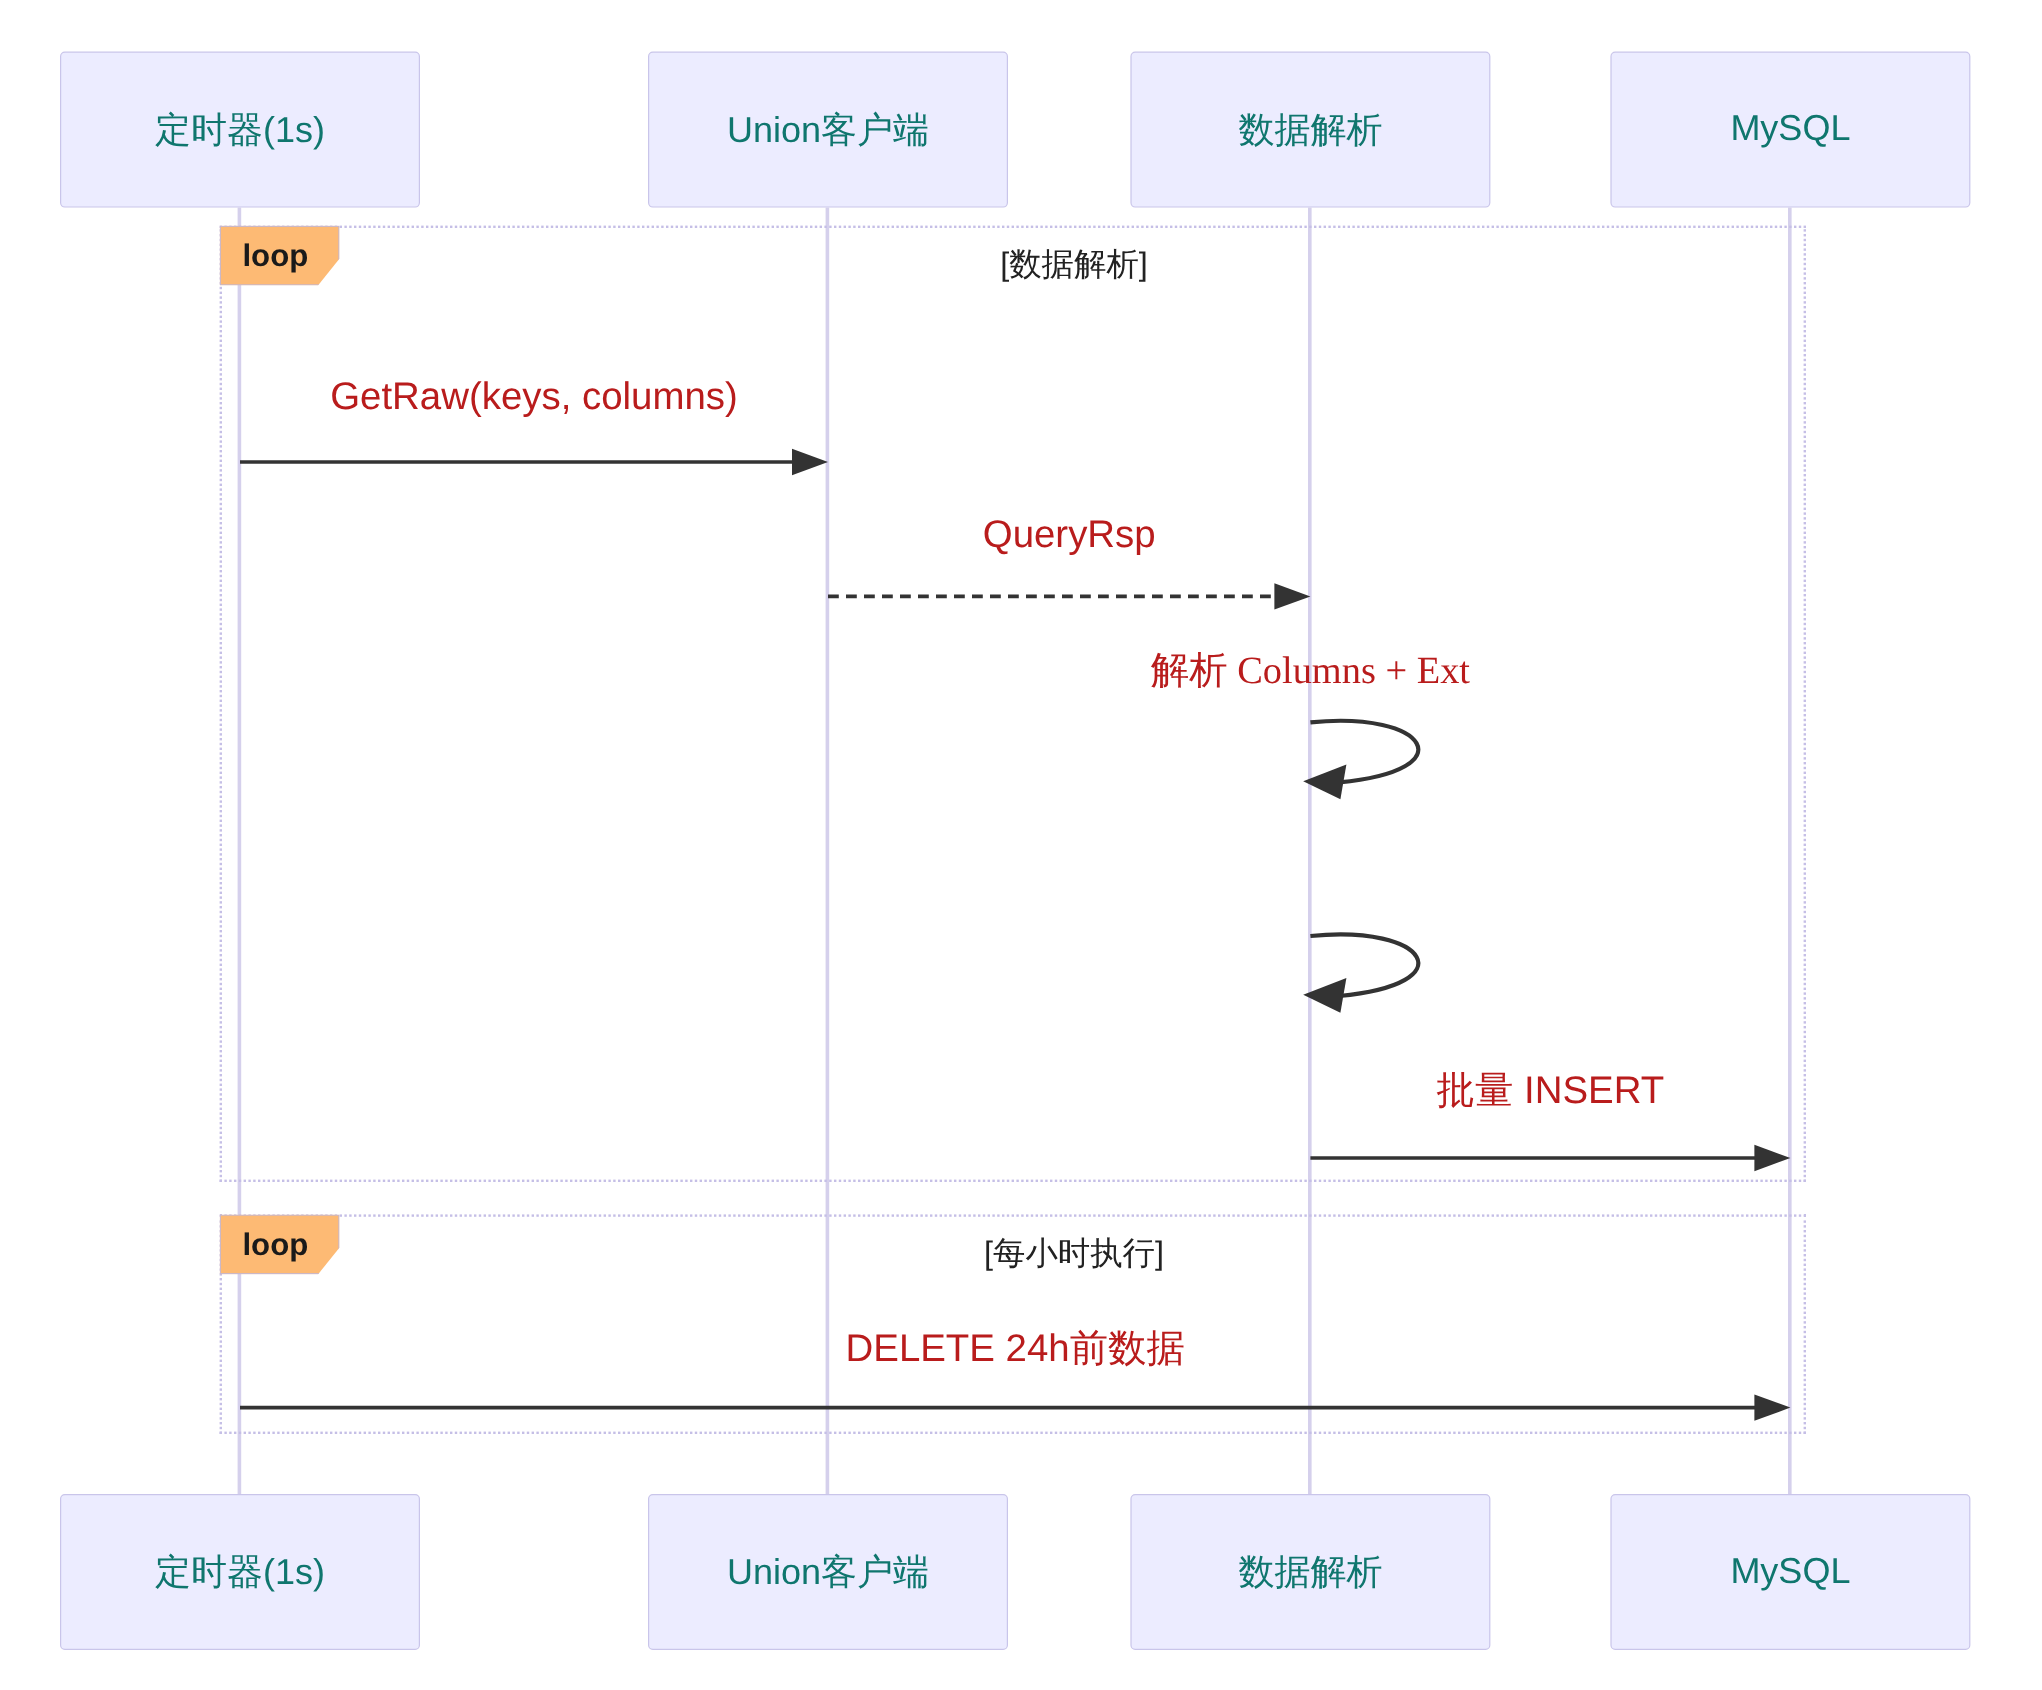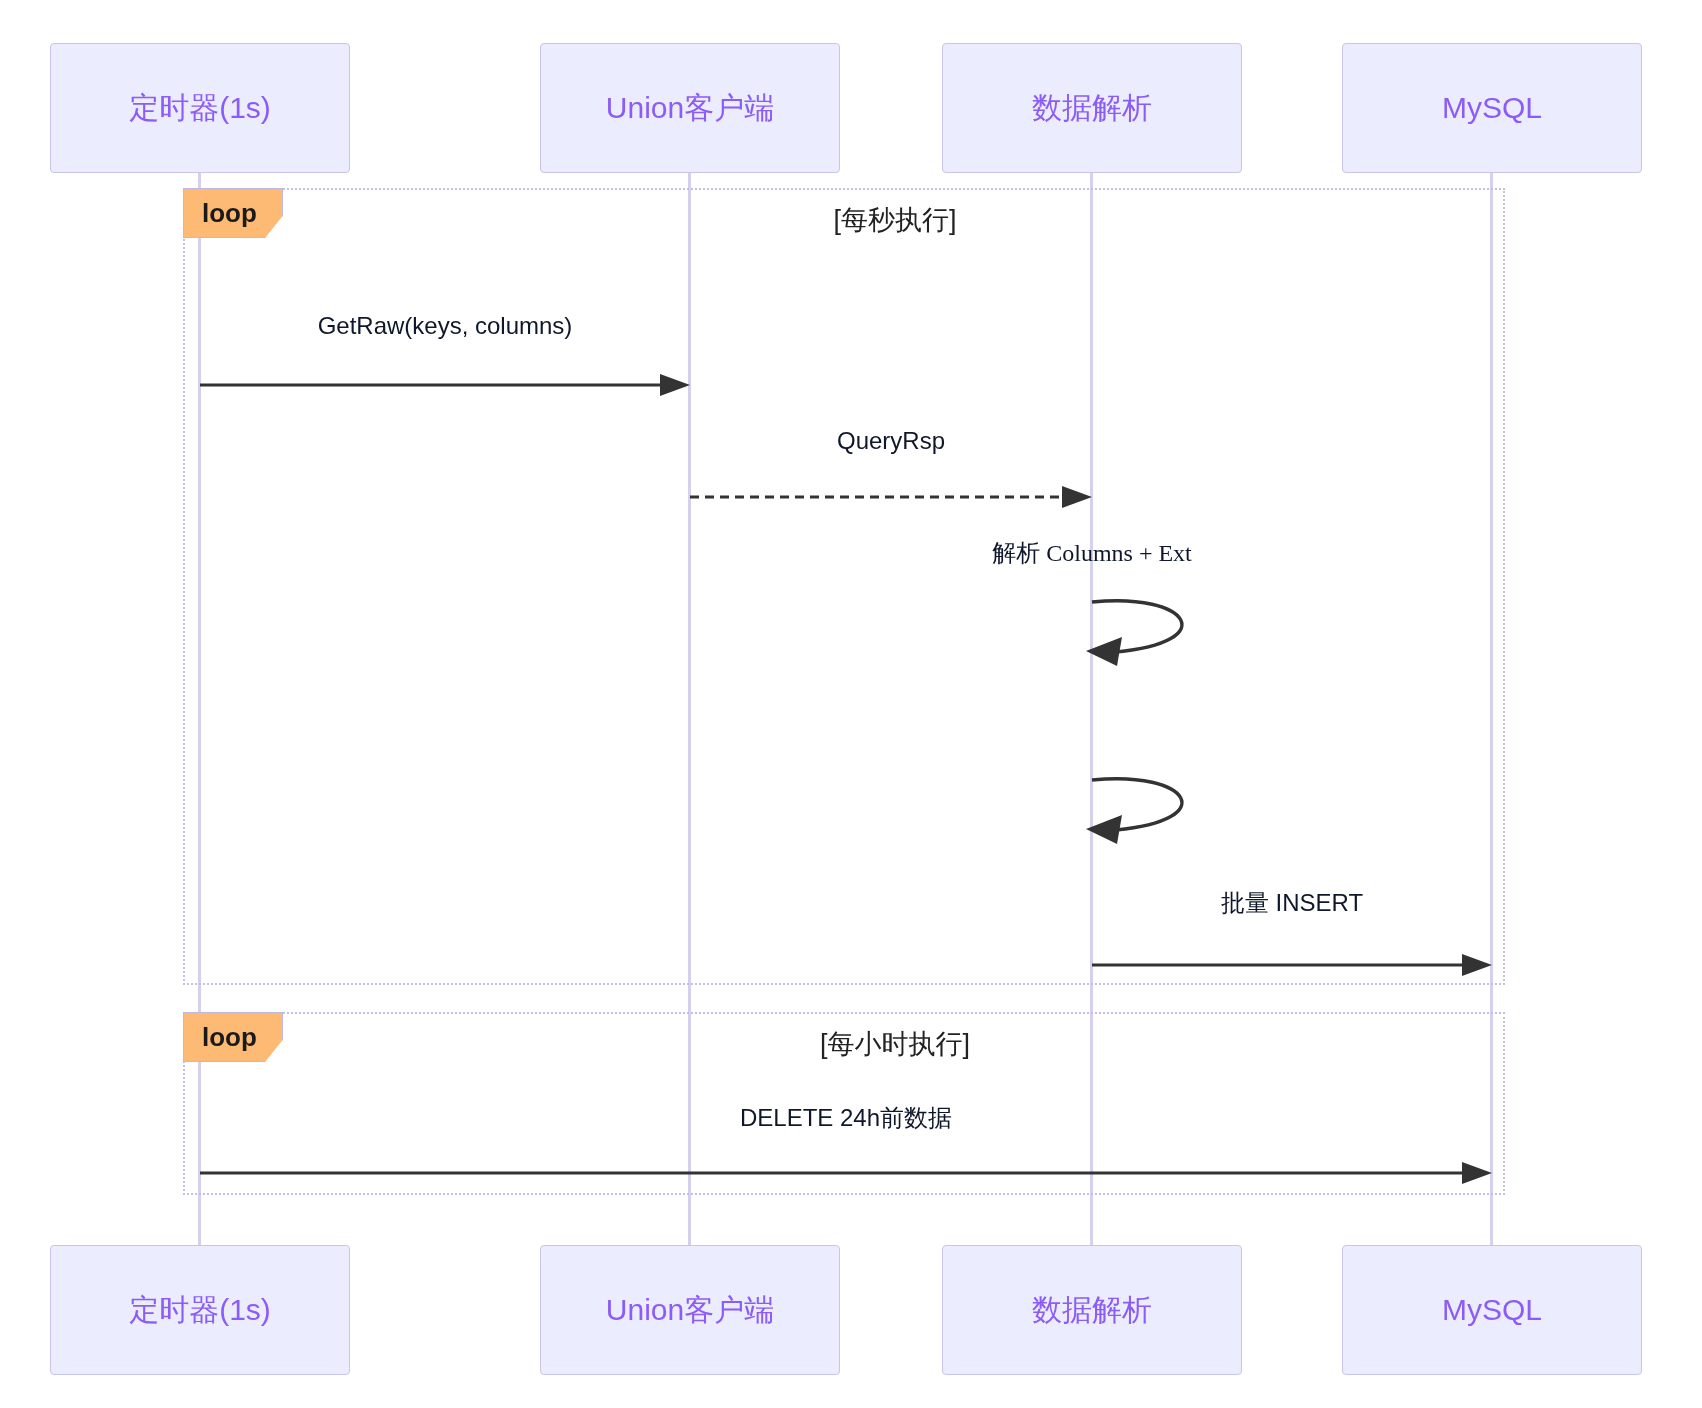--- a/index.html
+++ b/index.html
@@ -28,21 +28,21 @@
     position: absolute;
     width: 300px;
     height: 130px;
     background: #ececff;
     border: 1px solid #c9c5ea;
     border-radius: 4px;
     display: flex;
     align-items: center;
     justify-content: center;
     font-size: 30px;
-    color: #8b5cf6;
+    color: #0f766e;
     z-index: 3;
   }
 
   
   .loop-frame {
     position: absolute;
     left: 183px;
     width: 1322px;
     border: 2px dotted #c5bfe6;
     z-index: 2;
@@ -68,22 +68,22 @@
     font-size: 27px;
     color: #222222;
     white-space: nowrap;
     z-index: 4;
   }
 
   
   .msg-label {
     position: absolute;
     transform: translateX(-50%);
-    font-size: 24px;
-    color: #0f172a;
+    font-size: 32px;
+    color: #b91c1c;
     white-space: nowrap;
     z-index: 4;
   }
 
   
   .glyph-dark {
     display: inline-block;
     width: 26px;
     height: 26px;
     background: #3b3b3b;
@@ -142,21 +142,21 @@
     </div>
   <div class="actor-box" style="left:942px;  top:1245px;">
       <span>数据解析</span>
     </div>
   <div class="actor-box" style="left:1342px; top:1245px;">
       <span>MySQL</span>
     </div>
 
   <div class="loop-frame" style="top:188px; height:797px;"></div>
   <div class="loop-tab" style="top:188px;"><span>loop</span></div>
-  <div class="loop-condition" style="left:895px; top:202px;">[每秒执行]</div>
+  <div class="loop-condition" style="left:895px; top:202px;">[数据解析]</div>
 
   <div class="loop-frame" style="top:1012px; height:183px;"></div>
   <div class="loop-tab" style="top:1012px;"><span>loop</span></div>
   <div class="loop-condition" style="left:895px; top:1026px;">[每小时执行]</div>
 
   <div class="msg-label" style="left:445px;  top:312px;">GetRaw(keys, columns)</div>
   <div class="msg-label" style="left:891px;  top:427px;">QueryRsp</div>
   <div class="msg-label" style="left:1092px; top:537px;font-family:Liberation Serif, serif;">解析 Columns + Ext</div>
   <div class="msg-label" style="left:1292px; top:887px;">批量 INSERT</div>
   <div class="msg-label" style="left:846px;  top:1102px;">DELETE 24h前数据</div>

